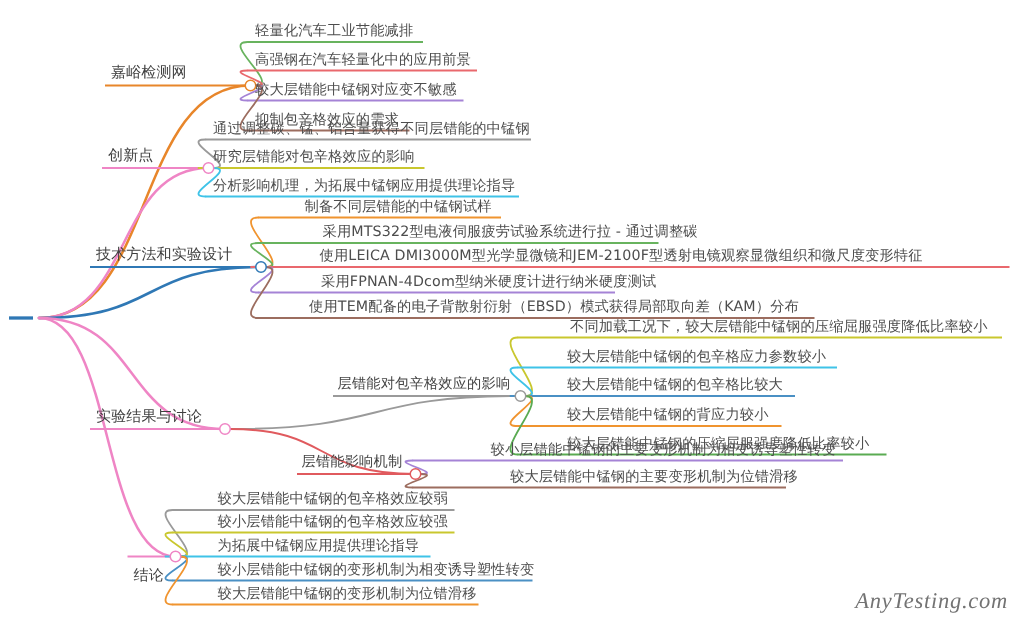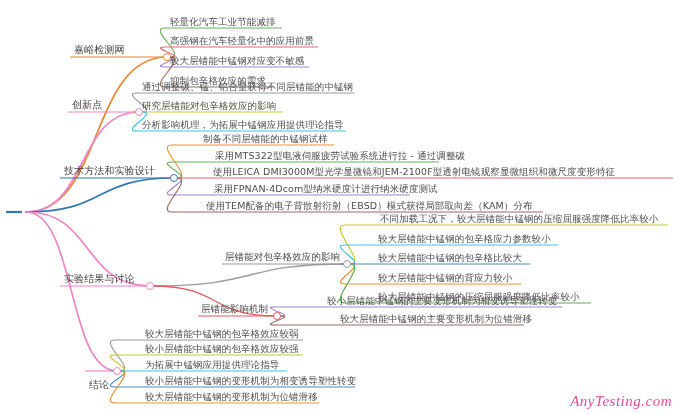--- a/index.html
+++ b/index.html
@@ -66,21 +66,21 @@
   }
   #watermark .wm-cn {
     font-size: 25px;
     color: #e2e2e2;
     letter-spacing: 1px;
     font-family: "DejaVu Sans", "Liberation Sans", sans-serif;
     line-height: 28px;
   }
   #watermark .wm-en {
     font-size: 15px;
-    color: #ec4899;
+    color: #737373;
     font-style: italic;
     font-family: "Liberation Serif", "DejaVu Serif", serif;
     line-height: 17px;
     letter-spacing: 0.5px;
   }
 </style>
 </head>
 <body>
 
 <div id="mindmap">

